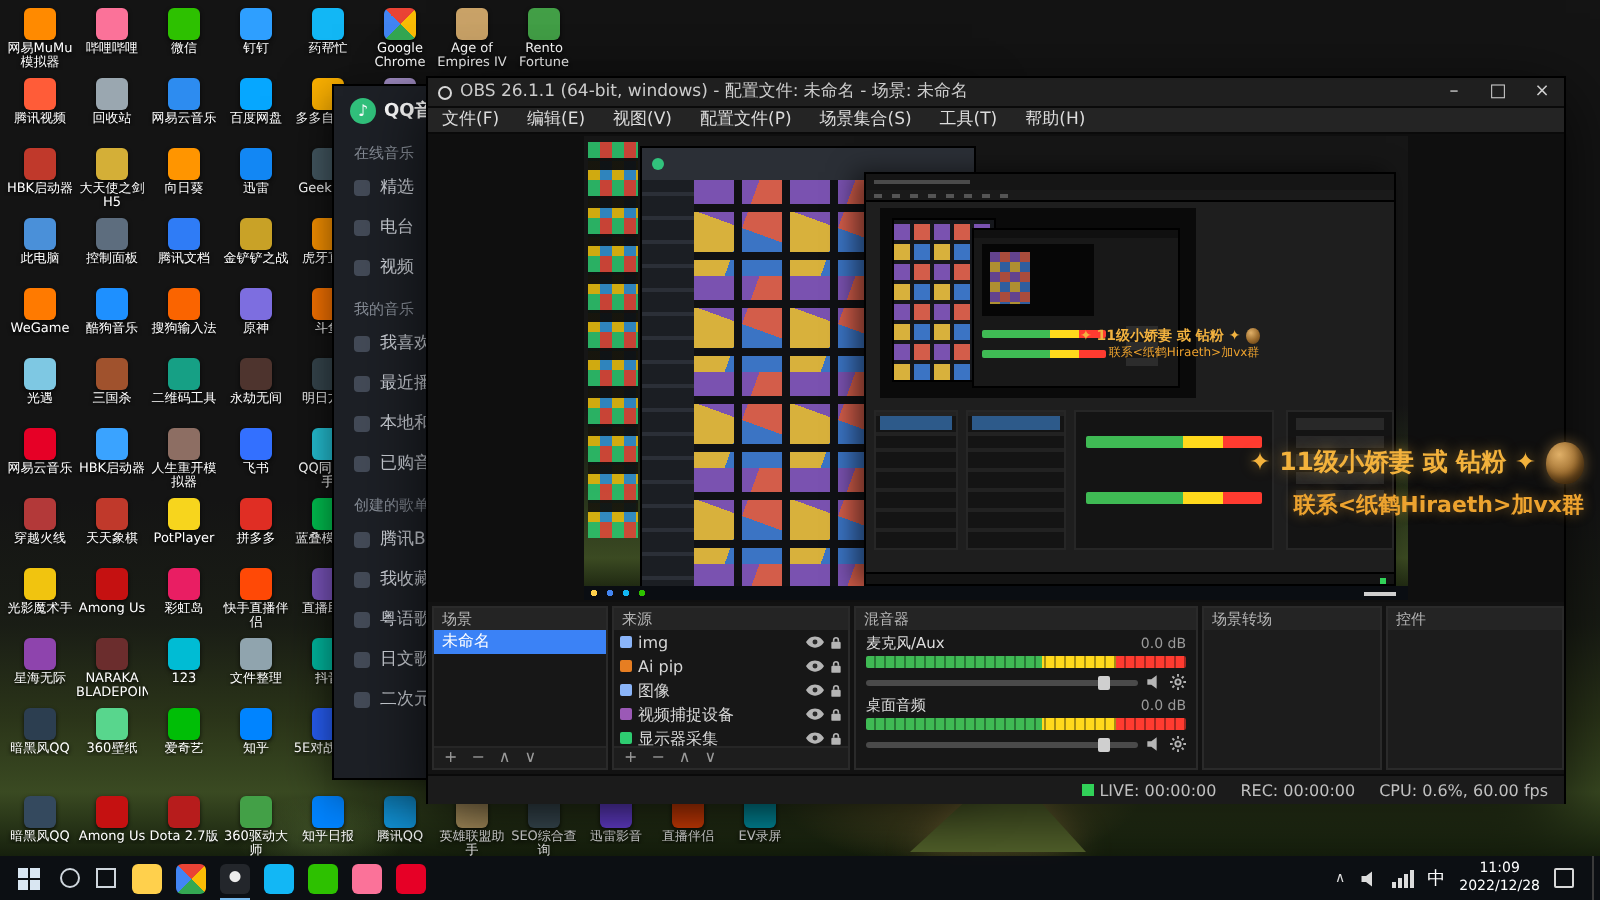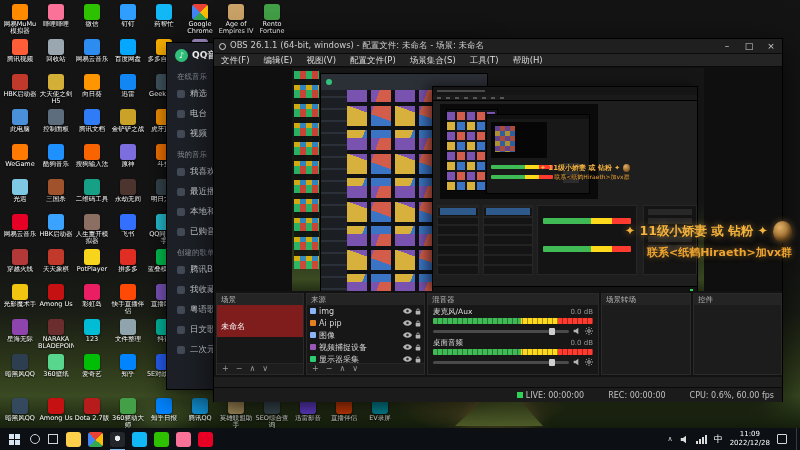--- a/index.html
+++ b/index.html
@@ -110,29 +110,29 @@
       radial-gradient(circle 1.5px at 5px 3.5px, #ffd04c 98%, transparent),
       radial-gradient(circle 1.5px at 13px 3.5px, #4285f4 98%, transparent),
       radial-gradient(circle 1.5px at 21px 3.5px, #12b7f5 98%, transparent),
       radial-gradient(circle 1.5px at 29px 3.5px, #2dc100 98%, transparent),
       linear-gradient(#cfcfcf,#cfcfcf);
     background-repeat:no-repeat;
     background-position:0 0,0 0,0 0,0 0, calc(100% - 6px) 50%;
     background-size:auto,auto,auto,auto,16px 2px; }
 
   
-  .obs-docks { position:absolute; left:0; top:252px; width:568px; height:86px; background:#121212; }
+  .obs-docks { position:absolute; left:0; top:262px; width:568px; height:86px; background:#121212; }
   .dock { position:absolute; top:2px; height:82px; background:#1c1c1c; border:1px solid #2a2a2a;
     display:flex; flex-direction:column; }
   .dock-h { height:11px; background:#242424; color:#b5b5b5; font-size:7.5px; line-height:11px; padding:0 4px; flex:none; }
   .dock-b { flex:1; background:#171717; overflow:hidden; }
   .dock-f { height:11px; background:#1d1d1d; color:#9a9a9a; font-size:8px; display:flex; gap:7px;
     padding:0 5px; align-items:center; flex:none; border-top:1px solid #262626; }
   .dock-f span { line-height:10px; }
-  .scene-item { height:12px; background:#7f1d1d; color:#fff; font-size:8px; line-height:12px; padding:16px 4px; }
+  .scene-item { height:12px; background:#3b82f6; color:#fff; font-size:8px; line-height:12px; padding:0 4px; }
   .src-row { display:flex; align-items:center; gap:3px; padding:0 3px; height:12px; font-size:8px; color:#d5d5d5; white-space:nowrap; }
   .src-dot { width:6px; height:6px; border-radius:1px; flex:none; }
   .src-name { overflow:hidden; }
   .src-icons { margin-left:auto; display:flex; gap:3px; align-items:center; flex:none; }
   .mix-ch { padding:2px 5px 1px 5px; }
   .mix-top { display:flex; align-items:baseline; font-size:7.5px; color:#ddd; }
   .mix-db { margin-left:auto; font-size:7px; color:#999; }
   .mix-meter { height:6px; border-radius:1px; margin-top:1px;
     background-image:repeating-linear-gradient(90deg, rgba(0,0,0,0) 0 4px, rgba(0,0,0,.35) 4px 5px),
       linear-gradient(90deg,#3fba54 0 55%, #ffd91c 55% 78%, #ff3b30 78% 100%); }
@@ -145,21 +145,21 @@
   .dur-row { display:flex; align-items:center; gap:3px; margin:4px 4px 0 4px; }
   .dur-label { font-size:7px; color:#bbb; white-space:nowrap; }
   .dur-box { flex:1; height:11px; background:#252525; border:1px solid #383838; border-radius:2px;
     display:flex; align-items:center; font-size:7.5px; color:#ddd; padding:0 3px; }
   .stepper { margin-left:auto; display:flex; flex-direction:column; font-size:4.5px; line-height:4px; color:#999; }
   .ctl-btn { display:block; width:calc(100% - 8px); margin:0 4px 2px 4px; height:11px; background:#2b2b2b;
     border:1px solid #3b3b3b; border-radius:2px; font-size:7.5px; color:#e2e2e2; text-align:center; line-height:10px;
     font-family:inherit; }
   .ctl-body { padding-top:3px; }
   .obs-status { position:absolute; left:0; top:348px; width:568px; height:15px; background:#1b1b1b;
-    border-top:1px solid #0a0a0a; display:flex; align-items:center; justify-content:flex-end; gap:24px;
+    border-top:1px solid #0a0a0a; display:flex; align-items:center; justify-content:flex-end; gap:12px;
     padding-right:8px; font-size:8px; color:#c0c0c0; }
   .live-sq { display:inline-block; width:6px; height:6px; background:#31d158; margin-right:3px; }
 
   
   .watermark { position:absolute; right:8px; top:221px; z-index:5; text-align:right; }
   .wm-row1 { display:flex; align-items:center; justify-content:flex-end; gap:5px; }
   .wm-l1 { font-size:12.5px; font-weight:bold; color:#f3b23c; text-shadow:0 0 7px rgba(243,178,60,.55); white-space:nowrap; }
   .nut { width:19px; height:21px; border-radius:50% 50% 46% 46%;
     background:radial-gradient(circle at 35% 30%, #e0b068, #9a6a2c 55%, #5f3c12 95%);
     box-shadow:inset -2px -3px 4px rgba(0,0,0,.45), 0 0 7px rgba(255,190,90,.4); flex:none; }

